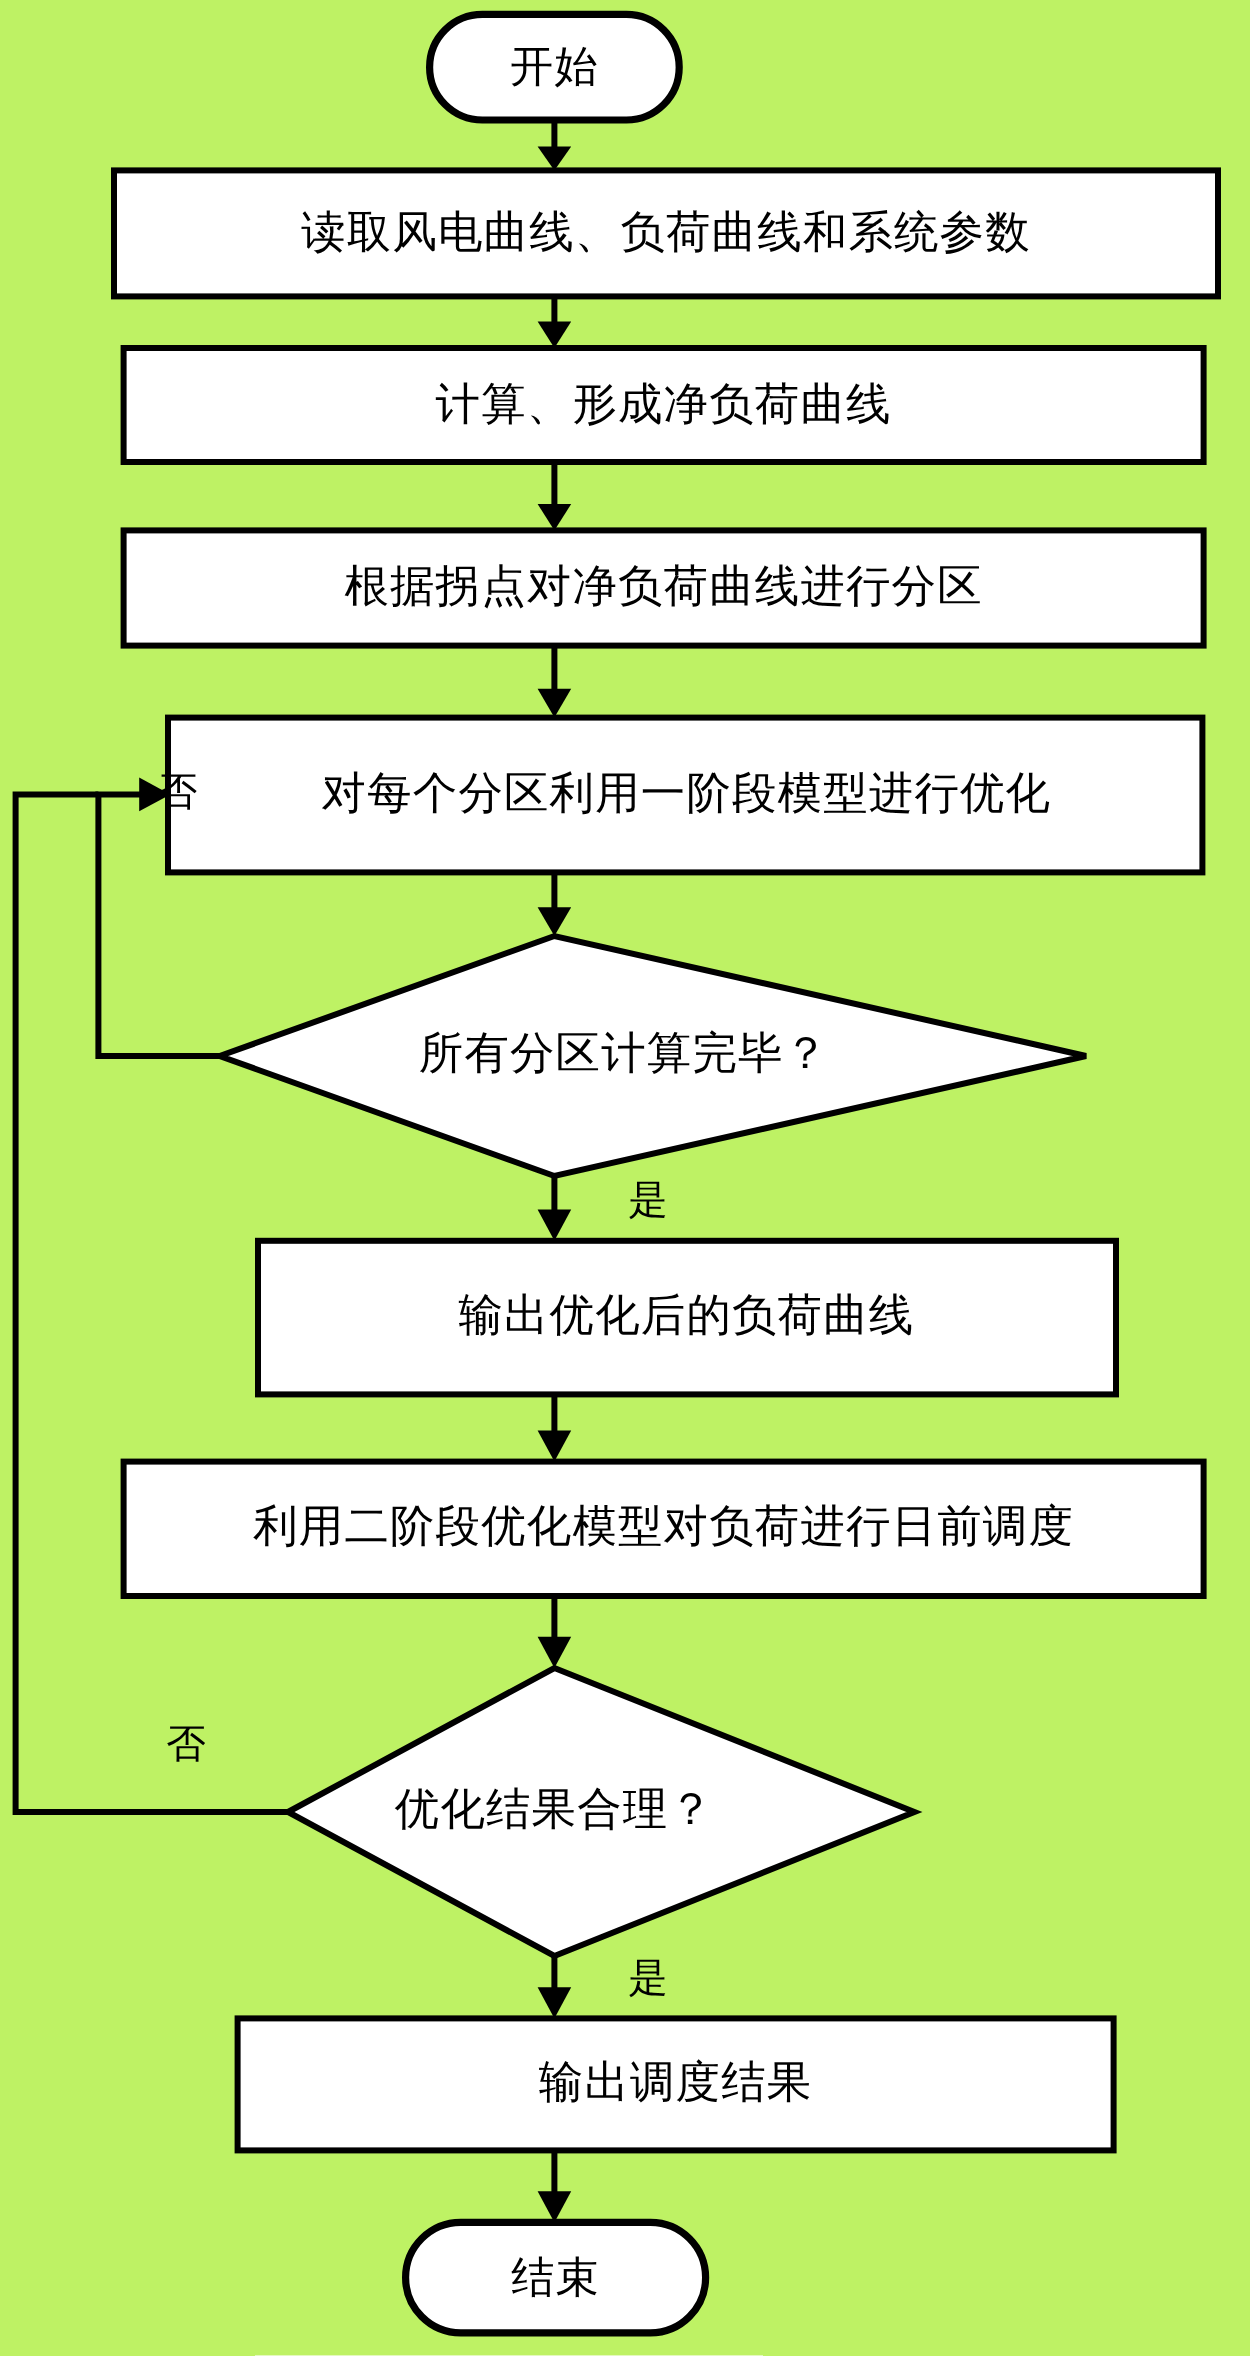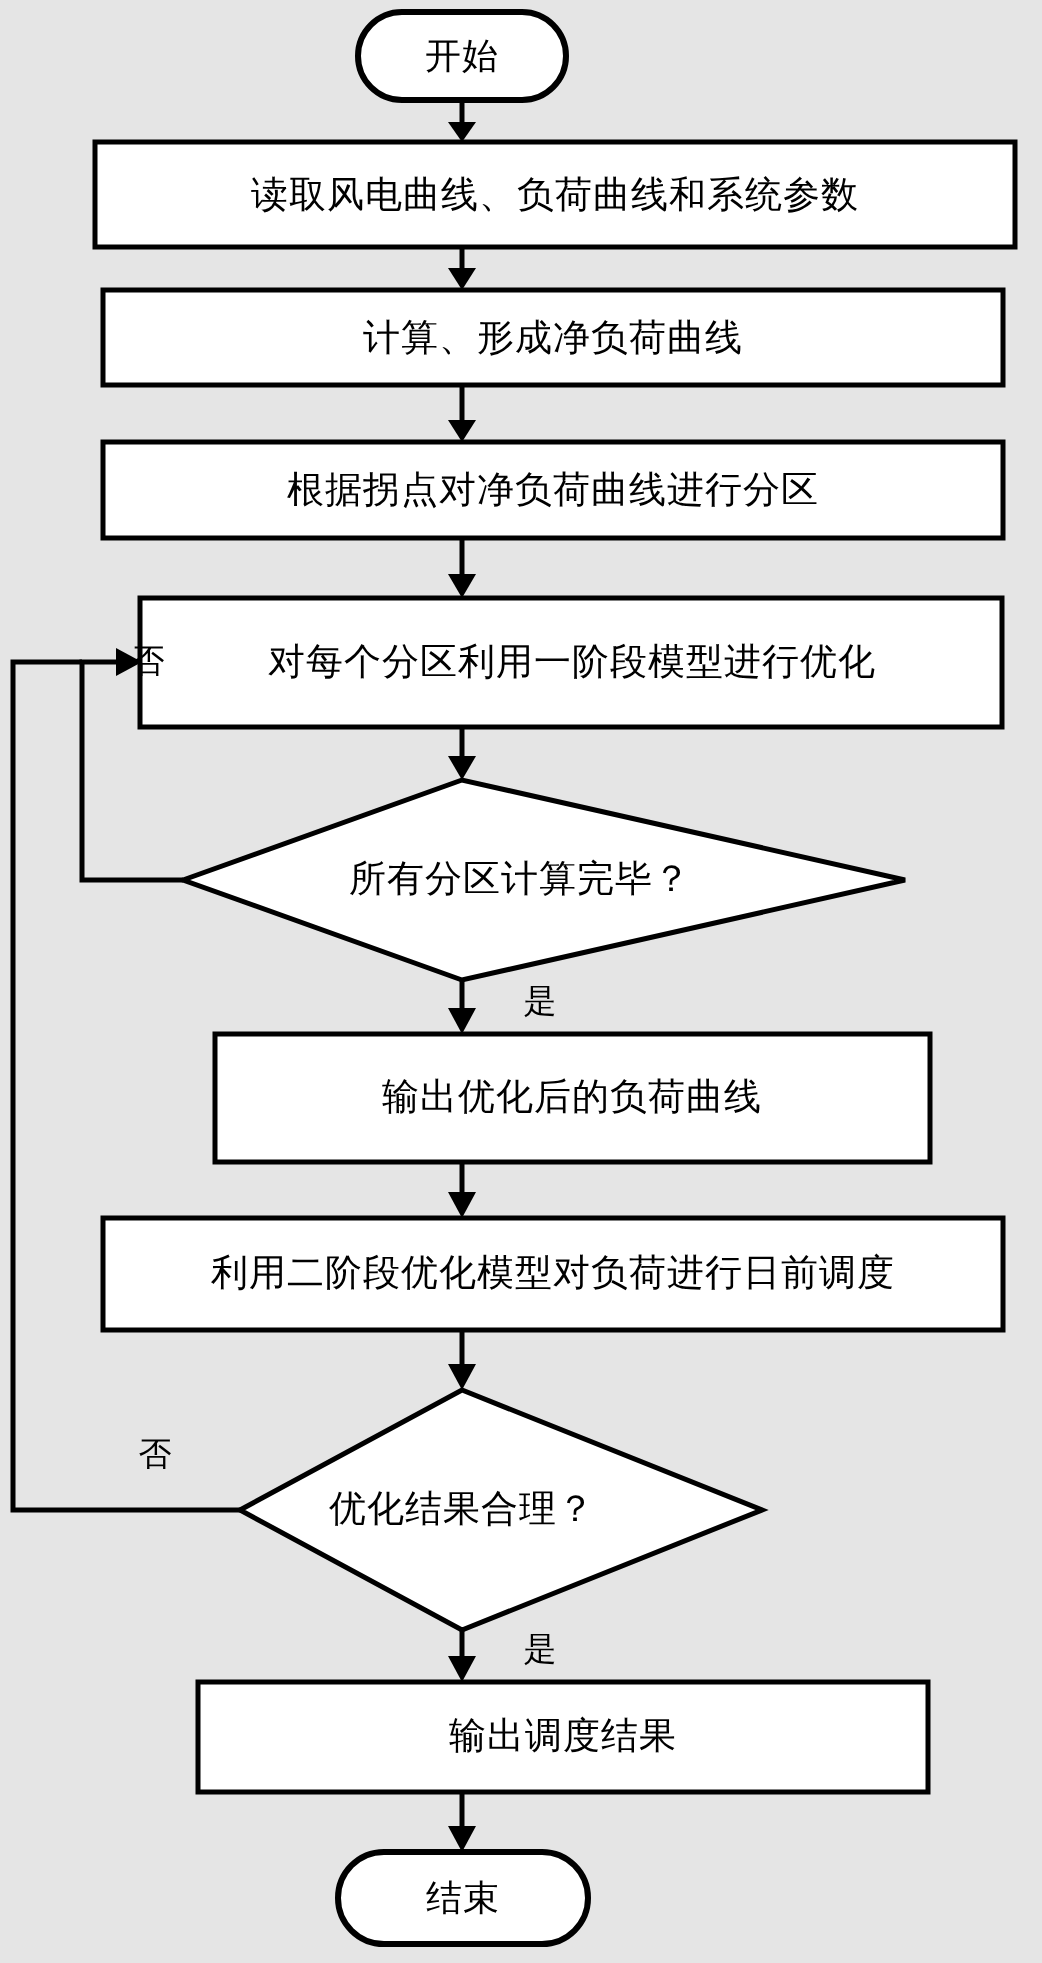--- a/index.html
+++ b/index.html
@@ -8,21 +8,21 @@
     padding: 0;
     background: #ffffff;
   }
   body {
     font-family: "DejaVu Sans", "Liberation Sans", sans-serif;
   }
   #flow-root {
     position: relative;
     width: 1042px;
     height: 1963px;
-    background: #e5e5e5;
+    background: #bef264;
     overflow: hidden;
   }
   svg.flow-canvas {
     position: absolute;
     top: 0;
     left: 0;
     width: 1042px;
     height: 1963px;
     display: block;
   }

